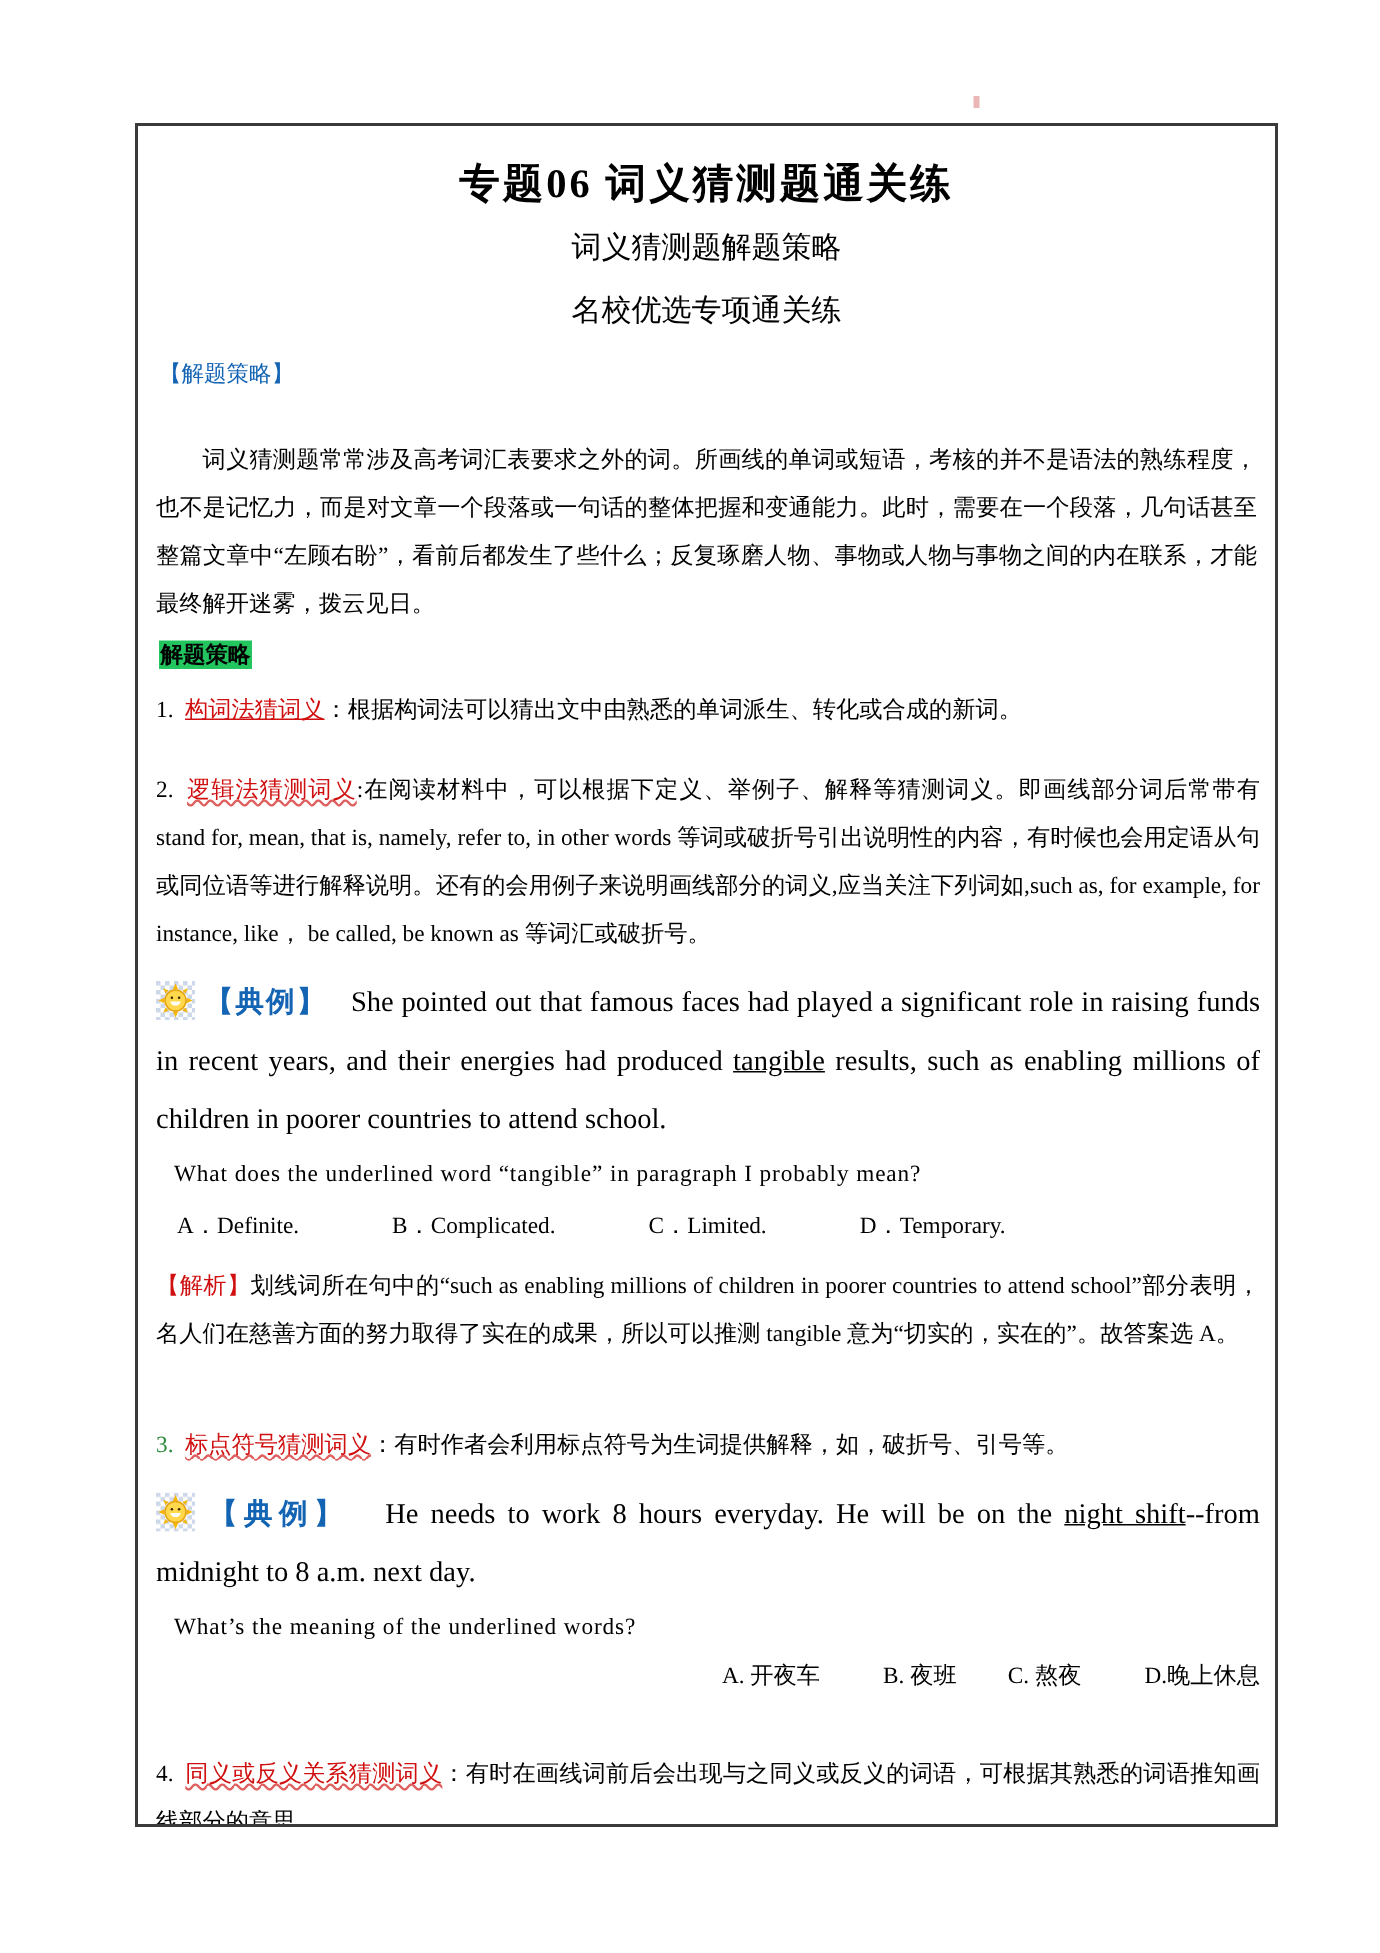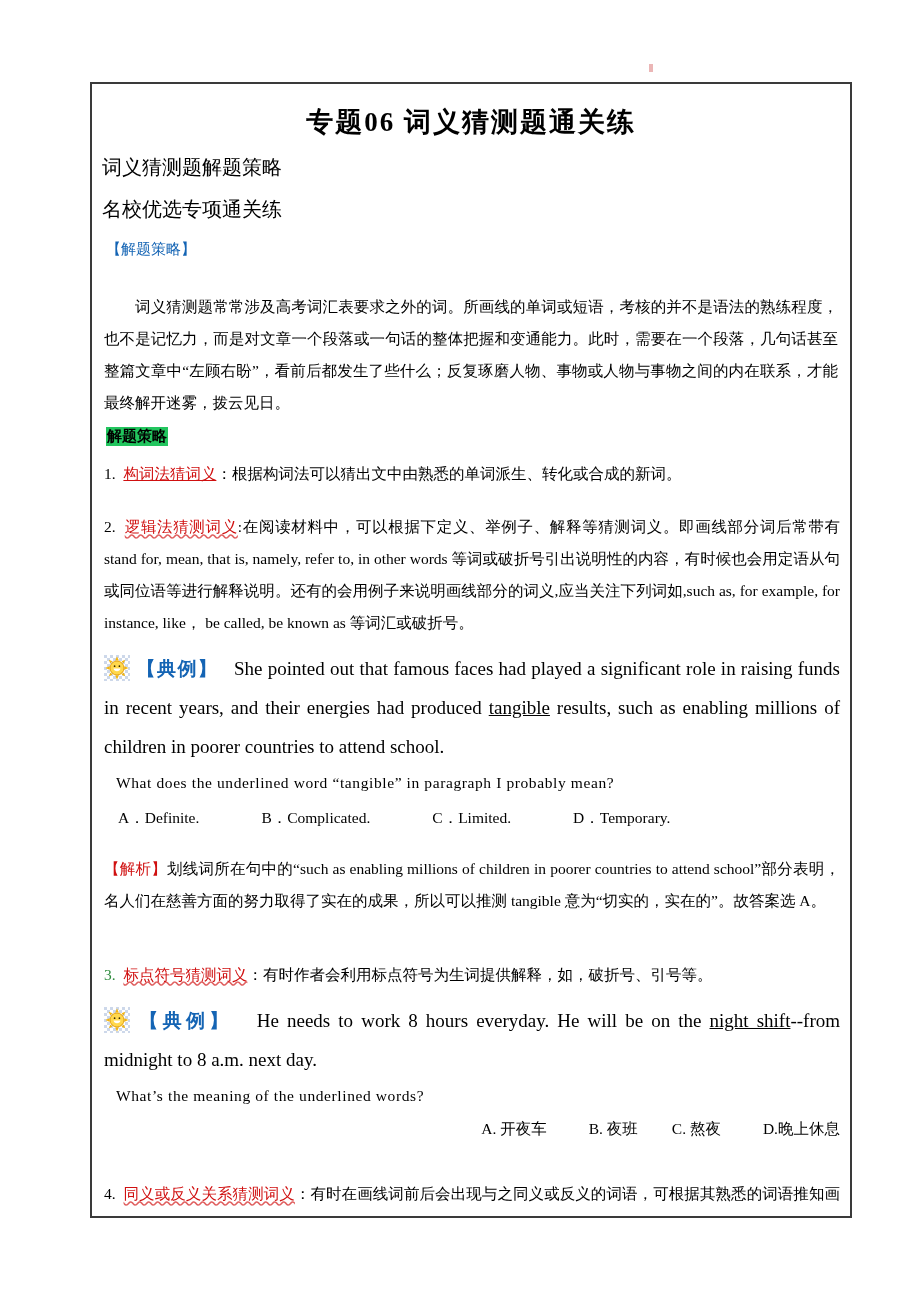--- a/index.html
+++ b/index.html
@@ -57,25 +57,25 @@
   .doc-title {
     text-align: center;
     font-size: 27px;
     font-weight: bold;
     letter-spacing: 2px;
     margin: 14px 0 2px 0;
     font-family: "Liberation Serif", "DejaVu Serif", serif;
     line-height: 1.35;
   }
   .sub-title {
-    text-align: left;
+    text-align: center;
     font-size: 20px;
     margin: 12px 0 0 0;
     line-height: 1.5;
-    font-family: Liberation Sans, sans-serif;
+    font-family: Liberation Mono, monospace;
   }
 
   .blue-head {
     color: #1464b4;
     font-weight: normal;
     font-size: 15px;
     margin: 16px 0 0 4px;
     font-family: "Liberation Sans", sans-serif;
   }
 
@@ -165,21 +165,21 @@
   .opt-line2 .op2 { display: inline-block; }
   .o2a { margin-right: 42px; }
   .o2b { margin-right: 34px; }
   .o2c { margin-right: 42px; }
 
   .analysis {
     font-size: 15.5px;
     line-height: 2.05;
     text-align: justify;
     text-justify: inter-ideograph;
-    margin: 20px 0 0 2px;
+    margin: 9px 0 0 2px;
   }
   .spacer-sm { height: 10px; }
   .spacer-md { height: 22px; }
   .spacer-lg { height: 30px; }
 </style>
 </head>
 <body>
 
 <div class="page">
 

